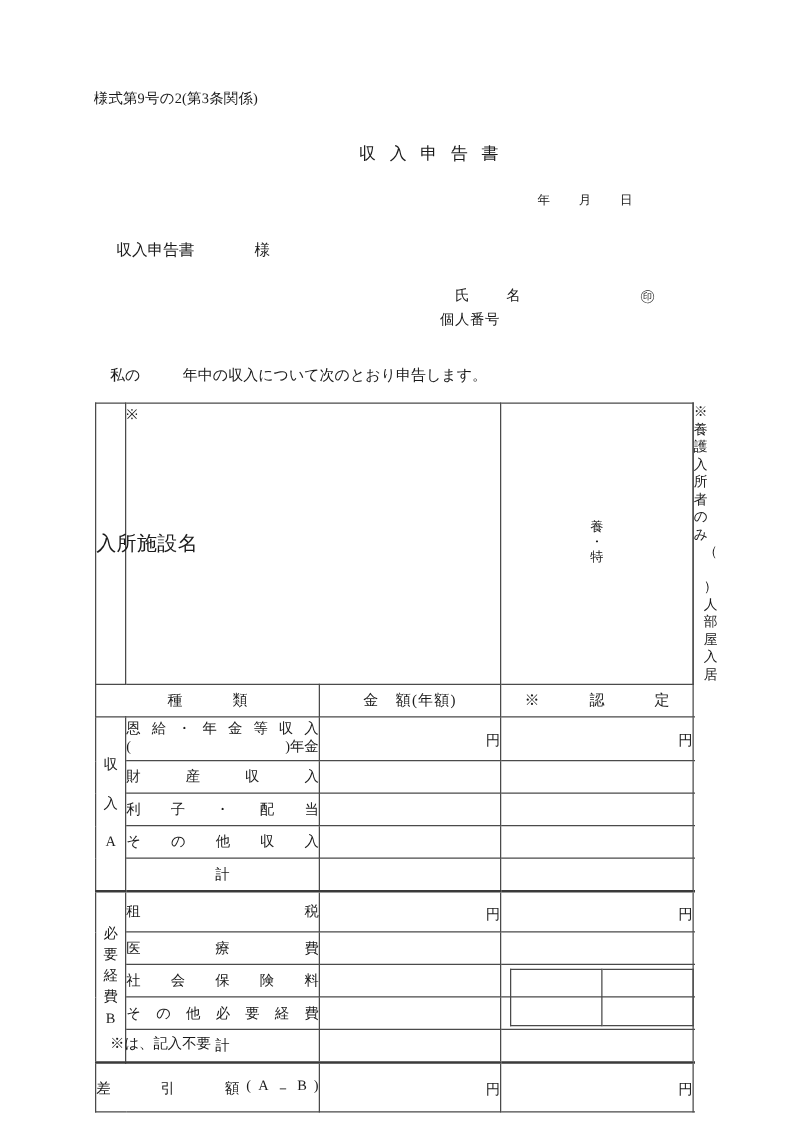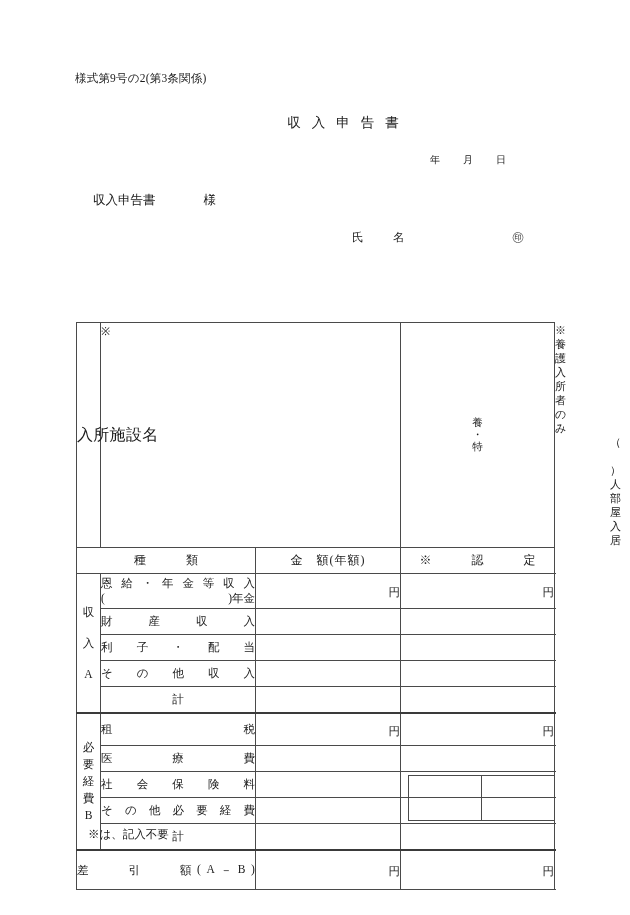--- a/index.html
+++ b/index.html
@@ -62,21 +62,21 @@
   .addressee .gap { display: inline-block; width: 48px; }
 
   .sig-block {
     position: absolute;
     left: 352px;
     top: 224px;
     font-size: 11.5px;
     white-space: nowrap;
   }
   .sig-row { position: relative; height: 19px; line-height: 19px; }
-  .sig-label-name { letter-spacing: 9px; }
+  .sig-label-name { letter-spacing: 9px; margin-left: 12px; }
   .sig-seal {
     position: absolute;
     left: 160px;
     top: 0;
     font-size: 12px;
   }
   .sig-label-mynum { letter-spacing: 0.5px; }
   .sig-birth {
     height: 19px;
     line-height: 19px;
@@ -131,21 +131,21 @@
     line-height: 12px;
     padding: 2px 0;
   }
   .yotoku span { display: block; }
   .kango {
     padding: 2px 5px;
     vertical-align: top !important;
     font-size: 11px;
     line-height: 14px;
   }
-  .kango .l2 { padding-left: 8px; margin-left: 47px; }
+  .kango .l2 { padding-left: 8px; }
   .kango .paren-gap { display: inline-block; width: 44px; }
 
   
   .colhead {
     text-align: center;
     font-size: 12px;
     height: 27px;
   }
   .sp-type { letter-spacing: 14px; text-indent: 14px; }
   .sp-amount { letter-spacing: 1px; }
@@ -243,22 +243,28 @@
 
   <div class="addressee">
     <span>収入申告書</span><span class="gap"></span><span>様</span>
   </div>
 
   <div class="sig-block">
     <div class="sig-row">
       <span class="sig-label-name">氏　名</span>
       <span class="sig-seal">㊞</span>
     </div>
+    <div class="sig-row">
+      <span class="sig-label-mynum">個人番号</span>
+    </div>
   </div>
 
+  <div class="statement">
+    <span>私の</span><span class="blank"></span><span>年中の収入について次のとおり申告します。</span>
+  </div>
 
   <table class="tbl">
     <colgroup>
       <col style="width:24px">
       <col style="width:155px">
       <col style="width:145px">
       <col style="width:154px">
     </colgroup>
     <tbody>
 

